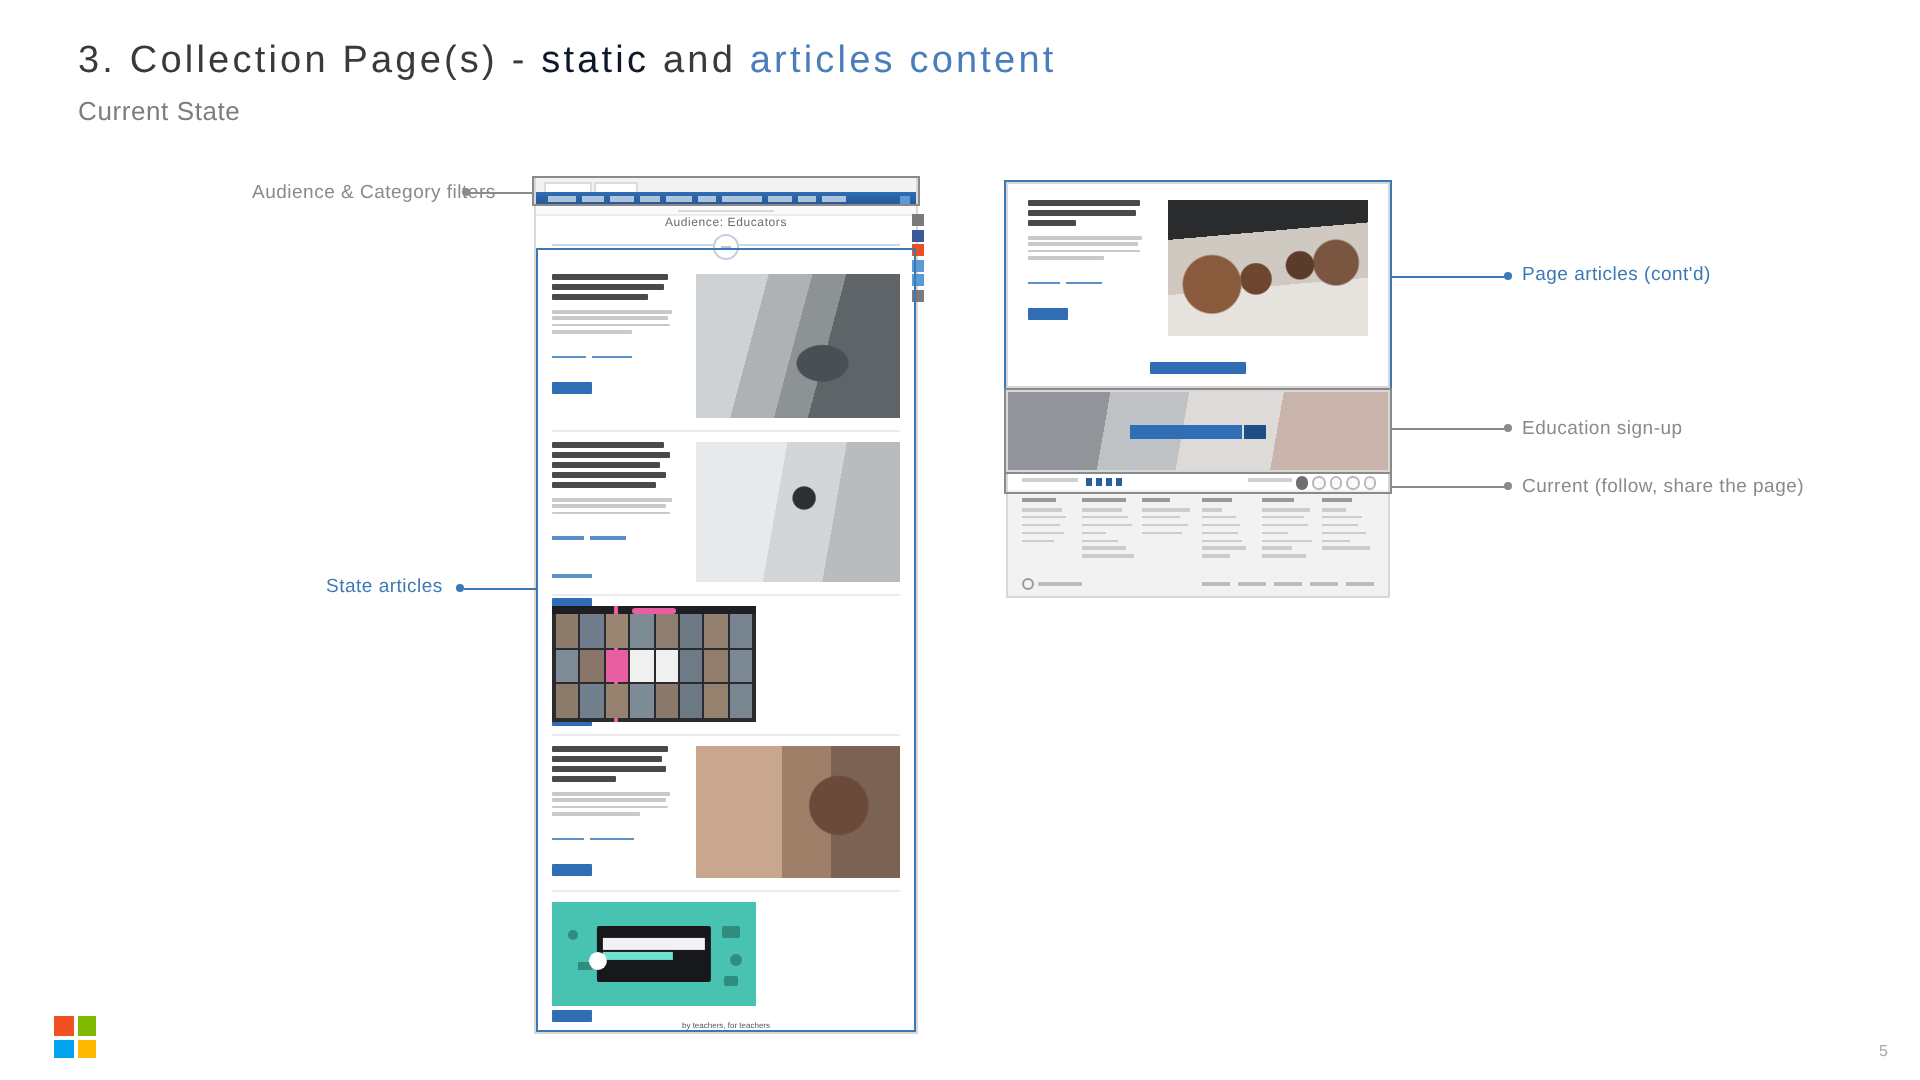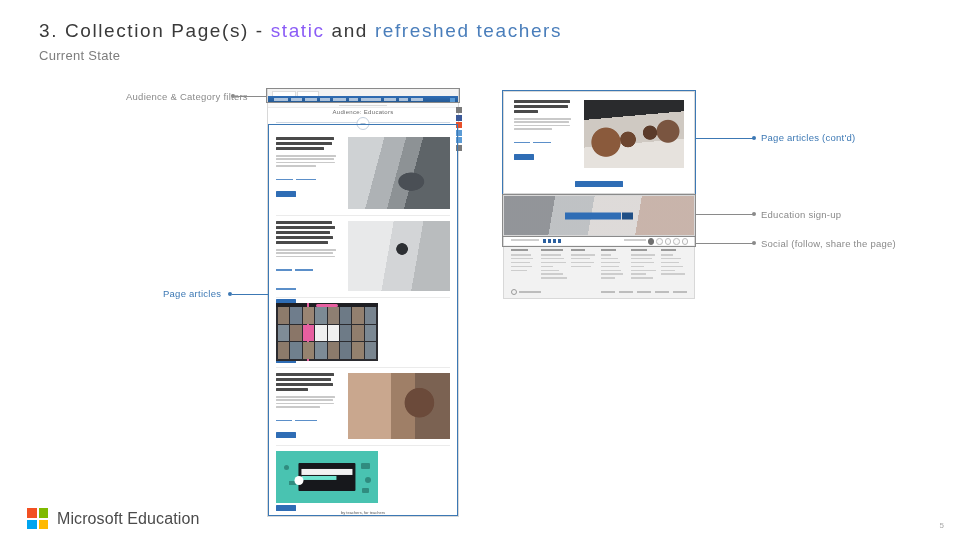--- a/index.html
+++ b/index.html
@@ -8,21 +8,21 @@
     font-family:"Liberation Sans","DejaVu Sans",sans-serif;
     -webkit-font-smoothing:antialiased;
   }
   .slide{position:relative;width:960px;height:540px;background:#fff;}
 
   
   .title{
     position:absolute;left:39px;top:20px;
     font-size:19px;letter-spacing:1.6px;color:#3a3a3a;white-space:nowrap;
   }
-  .title .t-static{color:#8b5cf6;}
+  .title .t-static{color:#0f172a;}
   .title .t-and{color:#3a3a3a;}
   .title .t-refresh{color:#4a7ebb;}
   .subtitle{
     position:absolute;left:39px;top:48px;
     font-size:13px;color:#7d7d7d;letter-spacing:.3px;
   }
 
   
   .anno{position:absolute;font-size:9.5px;letter-spacing:.25px;white-space:nowrap;}
   .anno.grey{color:#8a8a8a;}
@@ -160,21 +160,21 @@
   .ms-squares i{display:block;}
   .ms-txt{margin-left:9px;font-size:16px;color:#4b4b4b;letter-spacing:.1px;}
   .pageno{position:absolute;right:16px;bottom:10px;font-size:8px;color:#a8a8a8;}
 </style>
 </head>
 <body>
 
 <div class="slide">
 
   <div class="title">
-    <span>3. Collection Page(s) - </span><span class="t-static">static</span><span class="t-and"> and </span><span class="t-refresh">refreshed teachers</span>
+    <span>3. Collection Page(s) - </span><span class="t-static">static</span><span class="t-and"> and </span><span class="t-refresh">articles content</span>
   </div>
   <div class="subtitle">Current State</div>
 
   <div class="panel" id="left-mock">
 
     <div class="mock-chrome">
       <span class="chrome-tab" style="left:4px;width:22px;"></span>
       <span class="chrome-tab" style="left:29px;width:20px;"></span>
     </div>
 
@@ -477,40 +477,39 @@
         </div>
       </div>
     </div>
   </div>
   <div class="hl-grey" style="left:502px;top:236px;width:194px;height:11px;"></div>
 
   <div class="anno grey" style="left:126px;top:91px;">Audience &amp; Category filters</div>
   <div class="dot grey" style="left:231px;top:94px;"></div>
   <div class="lead" style="left:235px;top:95.5px;width:31px;height:1px;"></div>
 
-  <div class="anno blue" style="left:163px;top:288px;">Page articles</div>
+  <div class="anno blue" style="left:163px;top:288px;">State articles</div>
   <div class="dot blue" style="left:228px;top:292px;"></div>
   <div class="lead blue" style="left:232px;top:293.5px;width:36px;height:1px;"></div>
 
   <div class="anno blue" style="left:761px;top:132px;">Page articles (cont'd)</div>
   <div class="dot blue" style="left:752px;top:136px;"></div>
   <div class="lead blue" style="left:696px;top:137.5px;width:57px;height:1px;"></div>
 
   <div class="anno grey" style="left:761px;top:209px;">Education sign-up</div>
   <div class="dot grey" style="left:752px;top:212px;"></div>
   <div class="lead" style="left:696px;top:213.5px;width:57px;height:1px;"></div>
 
-  <div class="anno grey" style="left:761px;top:238px;">Social (follow, share the page)</div>
+  <div class="anno grey" style="left:761px;top:238px;">Current (follow, share the page)</div>
   <div class="dot grey" style="left:752px;top:241px;"></div>
   <div class="lead" style="left:696px;top:242.5px;width:57px;height:1px;"></div>
 
   <div class="ms-logo">
     <div class="ms-squares">
       <i style="background:#f25022"></i>
       <i style="background:#7fba00"></i>
       <i style="background:#00a4ef"></i>
       <i style="background:#ffb900"></i>
     </div>
-    <div class="ms-txt">Microsoft Education</div>
   </div>
 
   <div class="pageno">5</div>
 </div>
 
 </body></html>

